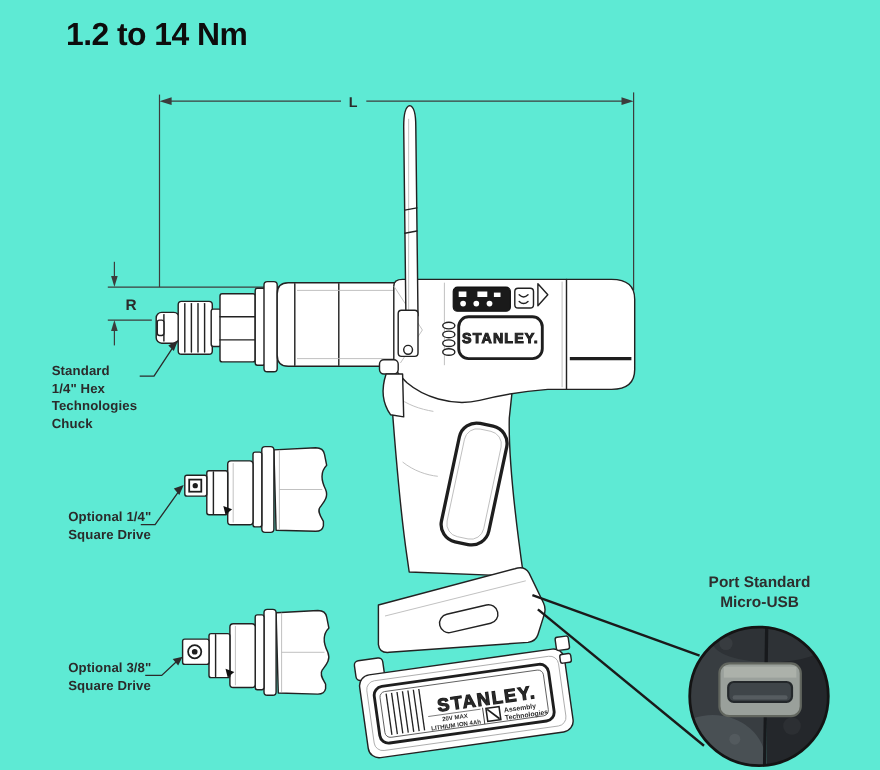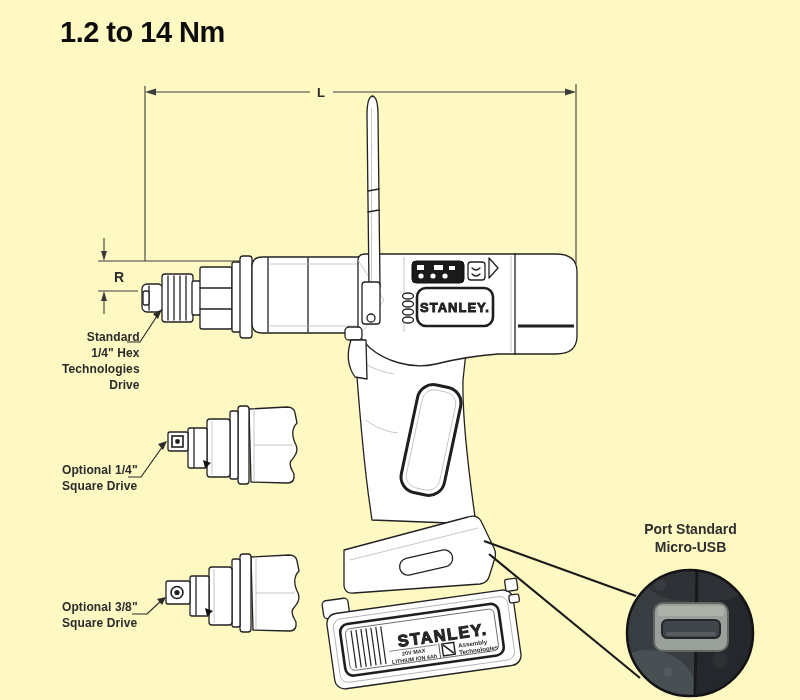--- a/index.html
+++ b/index.html
@@ -1,16 +1,16 @@
 <!DOCTYPE html>
 <html><head>
 <meta charset="utf-8">
 <style>
   html,body{margin:0;padding:0;background:#ffffff;}
-  #stage{position:relative;width:800px;height:700px;background:#fef9c3;overflow:hidden;
+  #stage{position:relative;width:800px;height:700px;background:#5eead4;overflow:hidden;
          font-family:"Liberation Sans",sans-serif;}
   #stage svg{position:absolute;left:0;top:0;}
   .title{position:absolute;left:60px;top:16px;font-size:29px;font-weight:bold;
          color:#0d0d0d;letter-spacing:-0.5px;}
   .callout{position:absolute;font-size:12px;font-weight:bold;color:#2b2b2b;
            line-height:16px;letter-spacing:0.1px;}
   .callout div{white-space:nowrap;}
   .usb-label{position:absolute;left:608px;top:520px;width:165px;text-align:center;
              font-size:14px;font-weight:bold;color:#2e2e2e;line-height:18px;}
   .svgtext{font-family:"Liberation Sans",sans-serif;font-weight:bold;fill:#2b2b2b;}
@@ -261,25 +261,25 @@
             <rect x="658" y="606" width="66" height="10" fill="#b3b8b0" opacity="0.7"></rect>
             <rect x="662" y="620" width="58" height="18" rx="5" fill="#3f4549" stroke="#23272a" stroke-width="2"></rect>
             <rect x="666" y="632" width="50" height="4" rx="2" fill="#565c60"></rect>
           </g>
         </g>
         <circle cx="690" cy="633" r="63" fill="none" stroke="#141414" stroke-width="2.5"></circle>
       </g>
     </g>
   </svg>
 
-  <div class="callout" style="left:62px;top:329px;text-align:right;">
+  <div class="callout" style="left:47px;top:329px;">
     <div>Standard</div>
     <div>1/4" Hex</div>
     <div>Technologies</div>
-    <div>Drive</div>
+    <div>Chuck</div>
   </div>
 
   <div class="callout" style="left:62px;top:462px;">
     <div>Optional 1/4"</div>
     <div>Square Drive</div>
   </div>
 
   <div class="callout" style="left:62px;top:599px;">
     <div>Optional 3/8"</div>
     <div>Square Drive</div>

